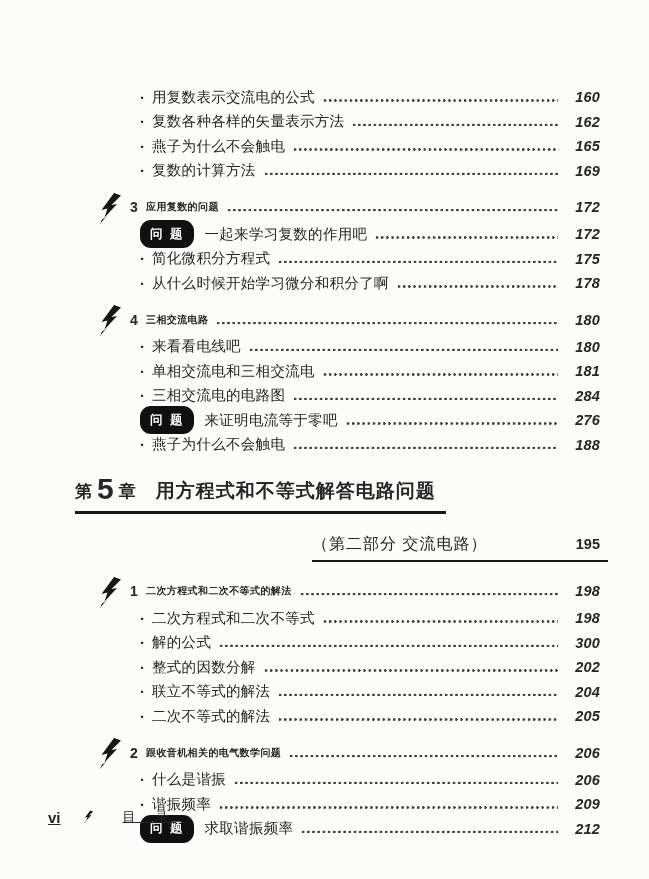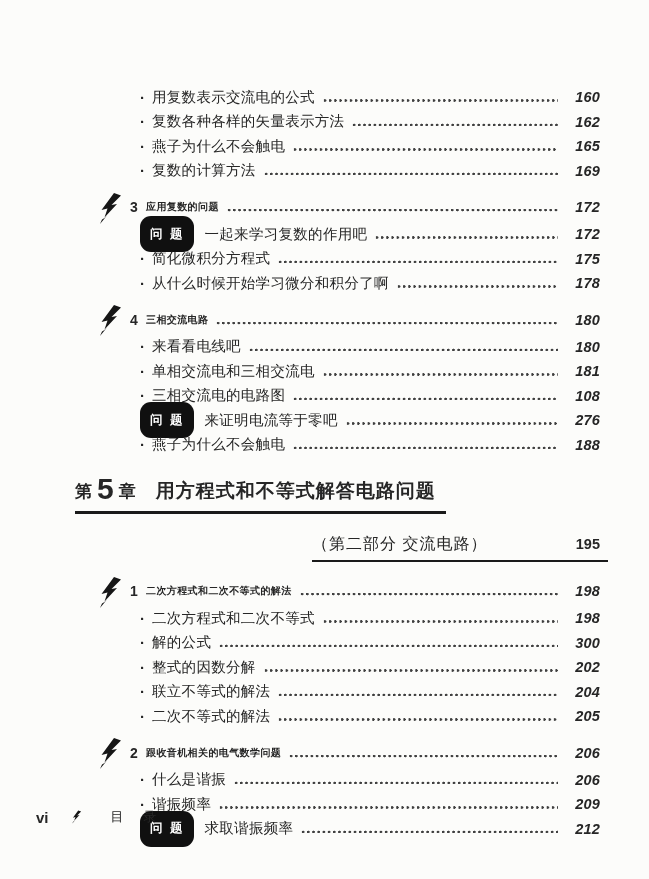--- a/index.html
+++ b/index.html
@@ -86,21 +86,21 @@
   }
   
   .badge{
     flex:0 0 auto;
     display:inline-flex;
     align-items:center;
     justify-content:center;
     background:var(--badge-bg);
     color:var(--badge-text);
     border-radius:11px;
-    height:36px;
+    height:28px;
     padding:7px 10px;
     font-size:12.5px;
     font-weight:bold;
     letter-spacing:2px;
     margin-right:10px;
     white-space:nowrap;
   }
   
   .chapter{
     margin:17px 0 16px -65px;
@@ -143,25 +143,26 @@
     white-space:nowrap;
   }
   .ch-page{
     font-size:14.5px;
     font-weight:bold;
     text-align:center;
   }
   
   .footer{
     position:absolute;
-    left:36px;
+    left:48px;
     top:806px;
     display:flex;
     align-items:center;
     height:22px;
+    text-decoration:underline;
   }
   .footer .folio{
     font-size:15px;
     font-weight:bold;
     margin-right:22px;
   }
   .footer .bolt-small{
     width:11px;
     height:16px;
     margin-right:8px;
@@ -253,21 +254,21 @@
         <div class="row bullet">
           <span class="bullet-dot">·</span>
           <span class="txt">单相交流电和三相交流电</span>
           <span class="leader"></span>
           <span class="pg">181</span>
         </div>
         <div class="row bullet">
           <span class="bullet-dot">·</span>
           <span class="txt">三相交流电的电路图</span>
           <span class="leader"></span>
-          <span class="pg">108</span>
+          <span class="pg">284</span>
         </div>
         <div class="row problem">
           <span class="badge">问 题</span>
           <span class="txt">来证明电流等于零吧</span>
           <span class="leader"></span>
           <span class="pg">276</span>
         </div>
         <div class="row bullet">
           <span class="bullet-dot">·</span>
           <span class="txt">燕子为什么不会触电</span>

